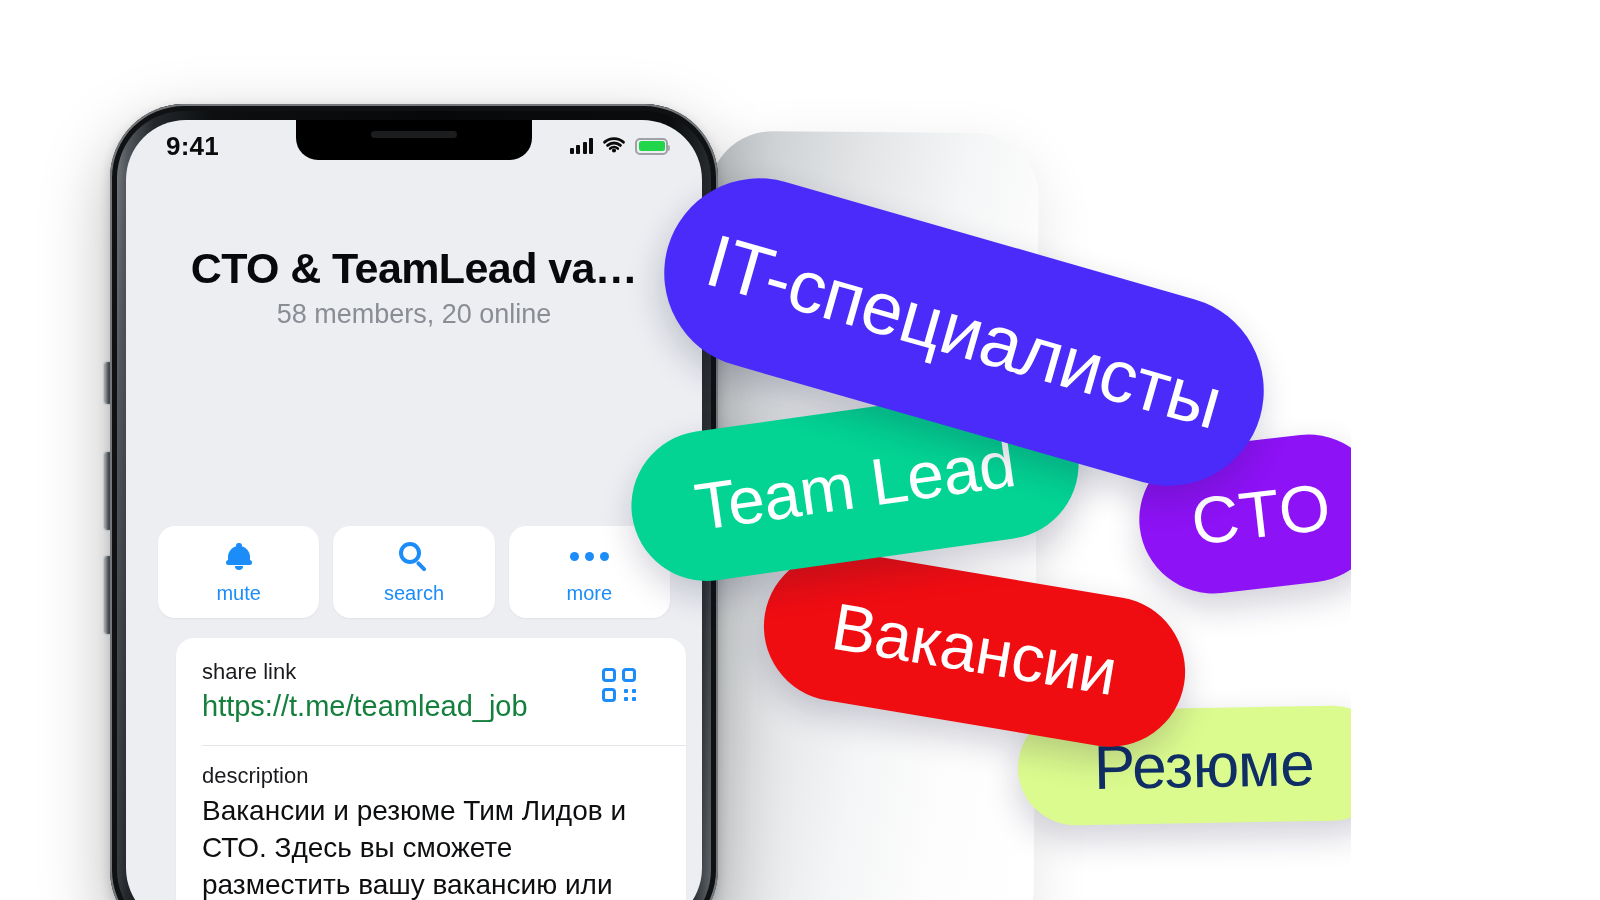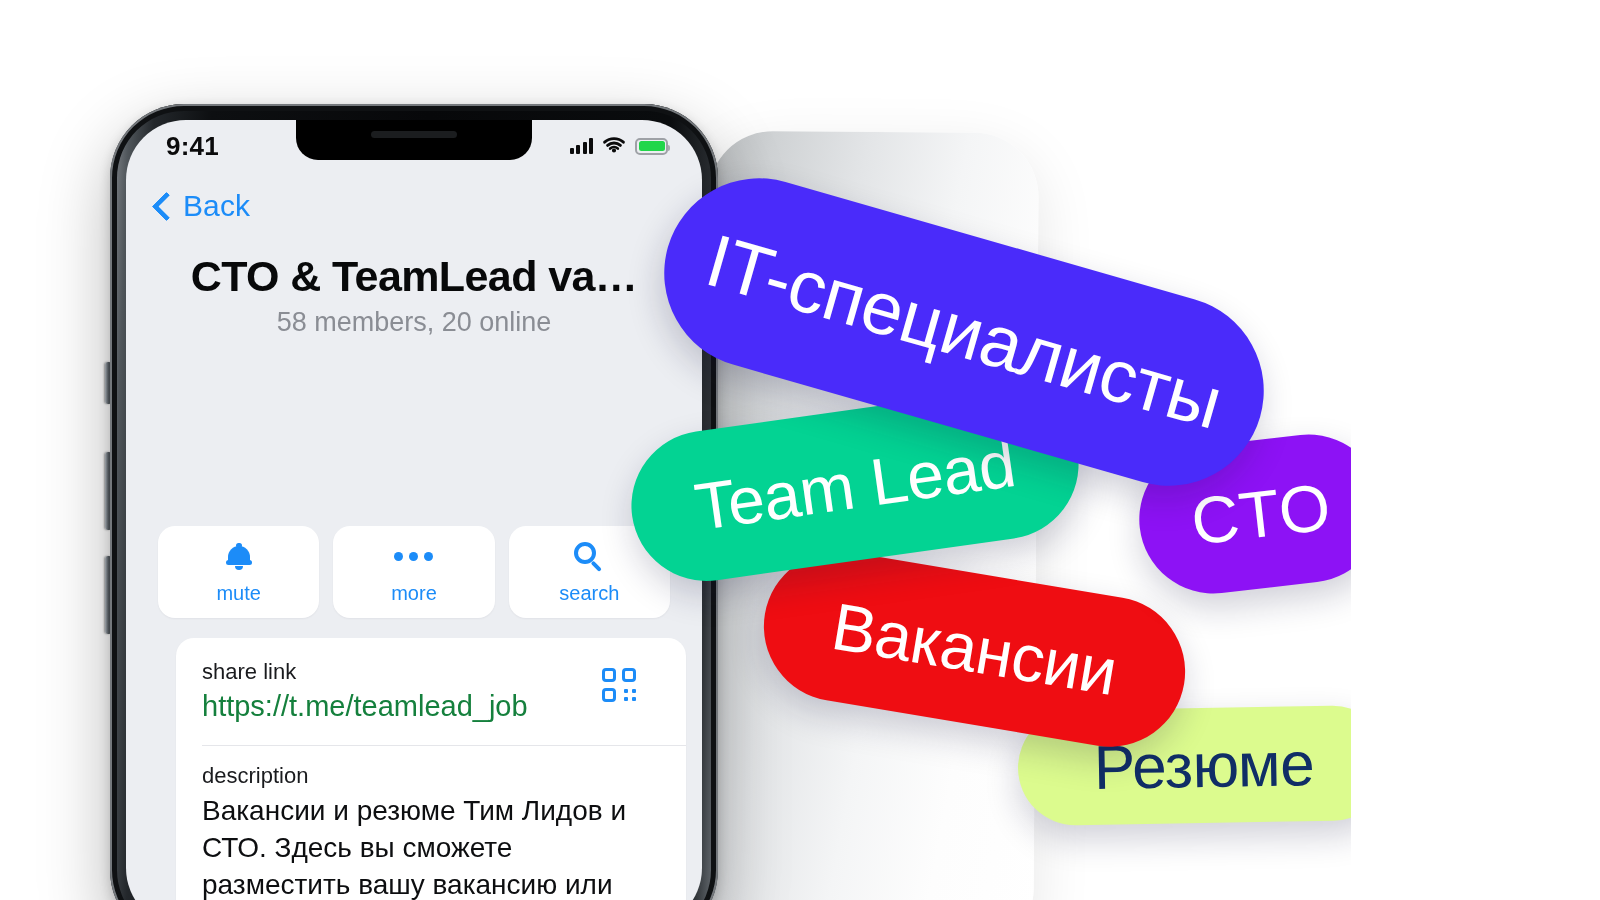--- a/index.html
+++ b/index.html
@@ -93,21 +93,21 @@
     background:radial-gradient(ellipse at 50% 40%, rgba(255,255,255,.42), rgba(255,255,255,0) 70%);
   }
   .avatar .ln{
     position:absolute;left:0;right:0;text-align:center;color:#f2efe9;
     font-family:"Liberation Sans Narrow","DejaVu Sans Condensed","Liberation Sans", sans-serif;
     font-weight:700;letter-spacing:.5px;text-shadow:0 1px 2px rgba(100,0,0,.5);
   }
   .avatar .l1{top:38px;font-size:33px;transform:scaleX(.82);}
   .avatar .l2{top:76px;font-size:33px;transform:scaleX(.82);}
   .title{
-    margin-top:10px;font-size:43px;font-weight:700;color:#08090a;letter-spacing:-.6px;
+    margin-top:2px;font-size:43px;font-weight:700;color:#08090a;letter-spacing:-.6px;
     white-space:nowrap;overflow:hidden;
   }
   .subtitle{margin-top:6px;font-size:27px;color:#8a8d94;font-weight:400;}
 
   
   .actions{position:absolute;left:0;right:0;top:406px;display:flex;gap:14px;padding:0 32px;box-sizing:border-box;}
   .act{
     flex:1;background:#ffffff;border-radius:17px;height:92px;
     display:flex;flex-direction:column;align-items:center;justify-content:center;gap:8px;
     box-shadow:0 1px 2px rgba(20,25,40,.05);cursor:pointer;
@@ -224,62 +224,56 @@
             <path d="M5.6 8.4a9.6 9.6 0 0 1 12.8 0" stroke="#0b0b0c" stroke-width="2.9" fill="none" stroke-linecap="round"></path>
             <path d="M8.2 11.5a5.8 5.8 0 0 1 7.6 0" stroke="#0b0b0c" stroke-width="2.7" fill="none" stroke-linecap="round"></path>
             <path d="M2.6 5.2a14.2 14.2 0 0 1 18.8 0" stroke="#0b0b0c" stroke-width="2.9" fill="none" stroke-linecap="round"></path>
           </svg>
           <div class="battery">
               <span></span>
             </div>
         </div>
       </div>
 
-      <div class="navbar">
-        <div class="back">
-          <div class="chev"></div>
-          <div class="back-label">Back</div>
-        </div>
-      </div>
 
       <div class="profile">
         <div class="title">CTO &amp; TeamLead va…</div>
         <div class="subtitle">58 members, 20 online</div>
       </div>
 
       <div class="actions">
         <div class="act">
           <div class="ic">
             <div class="bell">
                 <div class="body"></div>
                 <div class="skirt"></div>
                 <div class="nub"></div>
                 <div class="clap"></div>
               </div>
           </div>
           <div class="act-label">mute</div>
         </div>
         <div class="act">
           <div class="ic">
+            <div class="mag">
+                <div class="ring"></div>
+                <div class="stick"></div>
+              </div>
+          </div>
+          <div class="act-label">search</div>
+        </div>
+        <div class="act">
+          <div class="ic">
             <div class="dots">
                 <b></b>
                 <b></b>
                 <b></b>
               </div>
           </div>
           <div class="act-label">more</div>
-        </div>
-        <div class="act">
-          <div class="ic">
-            <div class="mag">
-                <div class="ring"></div>
-                <div class="stick"></div>
-              </div>
-          </div>
-          <div class="act-label">search</div>
         </div>
       </div>
 
       <div class="card">
         <div class="row">
           <div class="row-key">share link</div>
           <div class="row-link">https://t.me/teamlead_job</div>
           <div class="qr">
             <div class="sq s1"></div>
               <div class="sq s2"></div>

